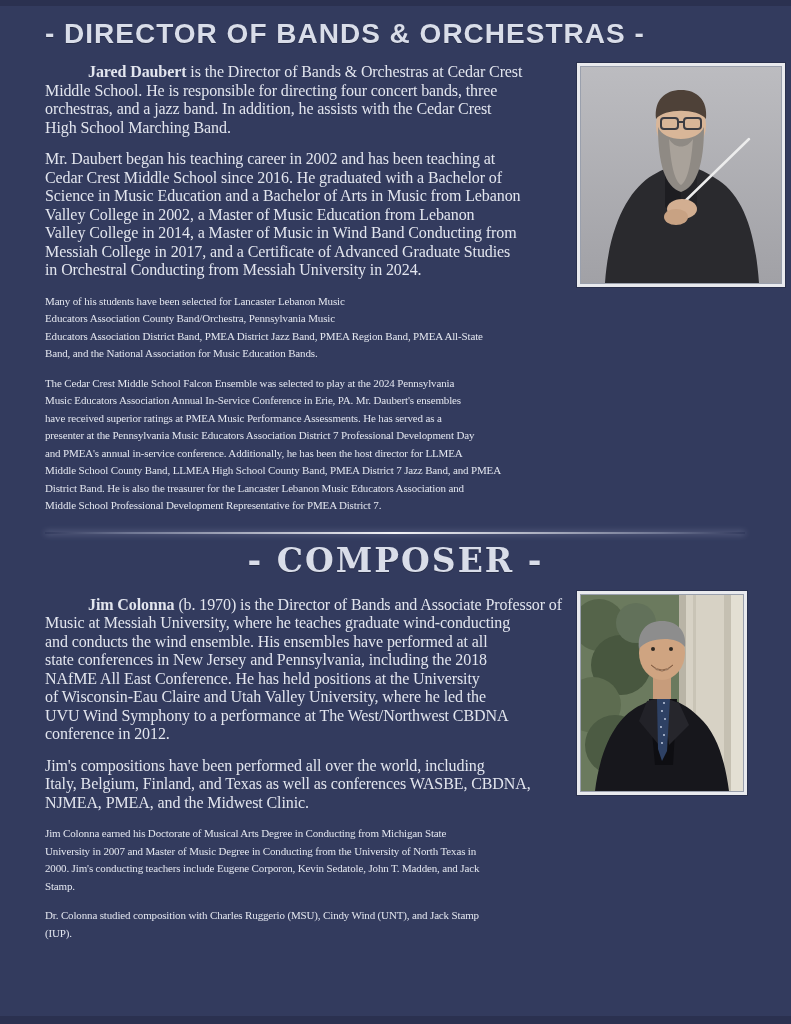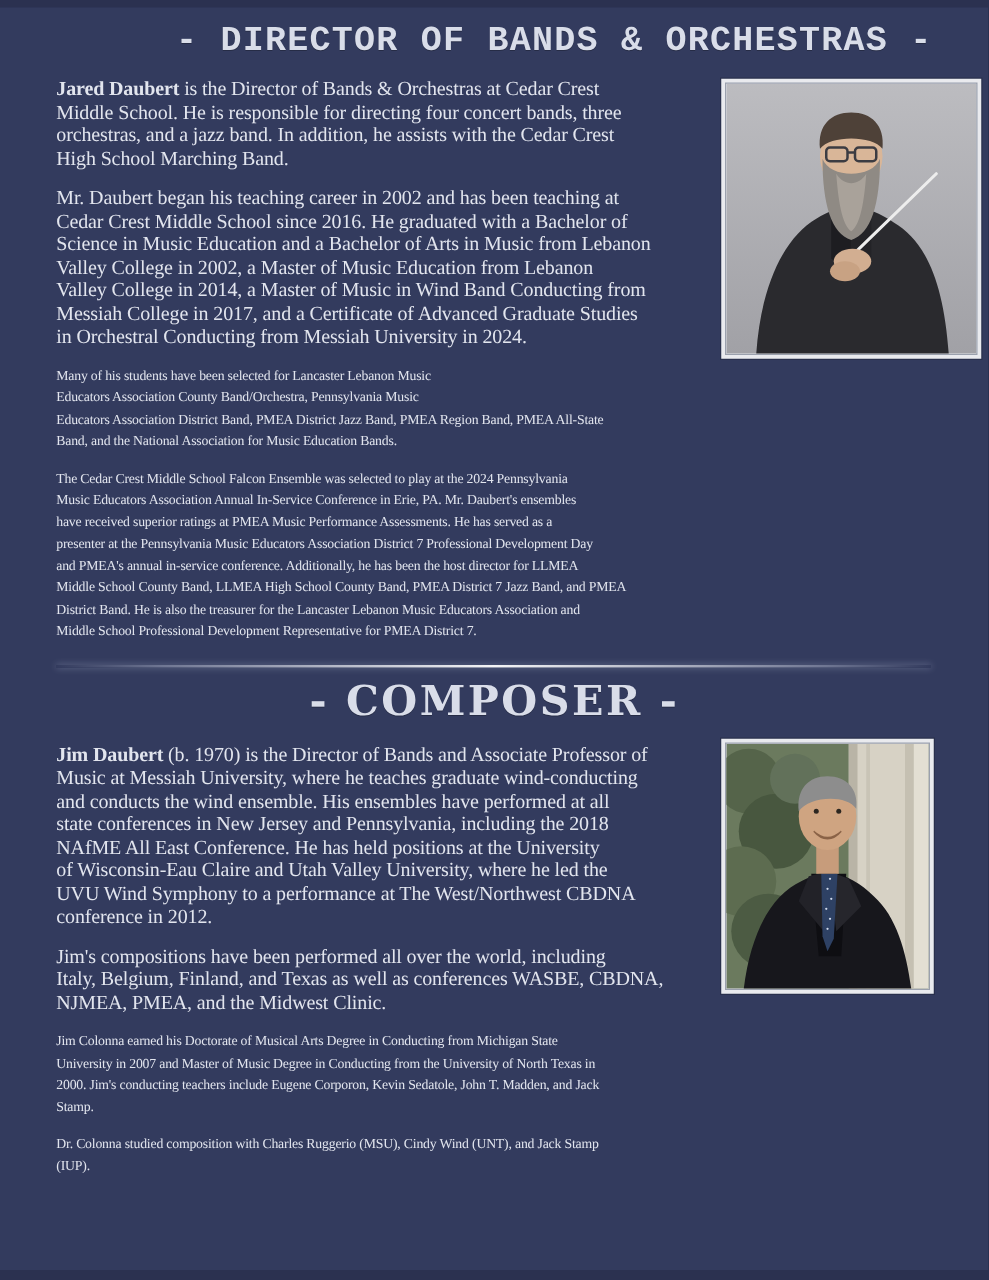--- a/index.html
+++ b/index.html
@@ -11,22 +11,22 @@
     overflow:hidden;
     font-family:"Liberation Serif", serif;
     color:#e3e6ef;
   }
   .edge-bar{position:absolute;left:0;width:791px;background:#2b3150;}
   .edge-bar.top{top:0;height:6px;}
   .edge-bar.bottom{bottom:0;height:8px;}
   .page-inner{position:relative;padding:19px 32px 0 45px;box-sizing:border-box;}
   h1.sec-title{
     margin:0 13px 14px 0;
-    text-align:right;
-    font-family:Liberation Mono, monospace;
+    text-align:left;
+    font-family:Liberation Sans, sans-serif;
     font-weight:bold;
     font-size:28px;
     line-height:30px;
     letter-spacing:1px;
     color:#d9dde9;
     text-shadow:0 1px 0 rgba(0,0,0,0.25);
   }
   h2.sec-title{
     margin:14px 13px 22px 0;
     text-align:center;
@@ -49,21 +49,21 @@
     line-height:18.5px;
     letter-spacing:-0.1px;
   }
   p.para-full{
     width:714px;
     font-size:11px;
     line-height:17.5px;
     letter-spacing:-0.15px;
     margin-bottom:12px;
   }
-  p.body-text strong{font-weight:bold;}
+  p.body-text strong{font-weight:bold;margin-left:43px;}
   .divider{
     height:2px;
     margin:17px 14px 0 0;
     border:none;
     background:linear-gradient(90deg,
       rgba(255,255,255,0) 0%,
       rgba(222,228,245,0.35) 12%,
       rgba(255,255,255,0.95) 50%,
       rgba(222,228,245,0.35) 88%,
       rgba(255,255,255,0) 100%);
@@ -123,21 +123,21 @@
 Middle School County Band, LLMEA High School County Band, PMEA District 7 Jazz Band, and PMEA
 District Band. He is also the treasurer for the Lancaster Lebanon Music Educators Association and
 Middle School Professional Development Representative for PMEA District 7.</p>
     </section>
 
     <hr class="divider">
 
     <section>
       <h2 class="sec-title">- COMPOSER -</h2>
 
-      <p class="body-text para-narrow"><strong>Jim Daubert</strong><span> (b. 1970) is the Director of Bands and Associate Professor of
+      <p class="body-text para-narrow"><strong>Jim Colonna</strong><span> (b. 1970) is the Director of Bands and Associate Professor of
 Music at Messiah University, where he teaches graduate wind-conducting
 and conducts the wind ensemble. His ensembles have performed at all
 state conferences in New Jersey and Pennsylvania, including the 2018
 NAfME All East Conference. He has held positions at the University
 of Wisconsin-Eau Claire and Utah Valley University, where he led the
 UVU Wind Symphony to a performance at The West/Northwest CBDNA
 conference in 2012.</span></p>
 
       <p class="body-text para-narrow">Jim's compositions have been performed all over the world, including
 Italy, Belgium, Finland, and Texas as well as conferences WASBE, CBDNA,

